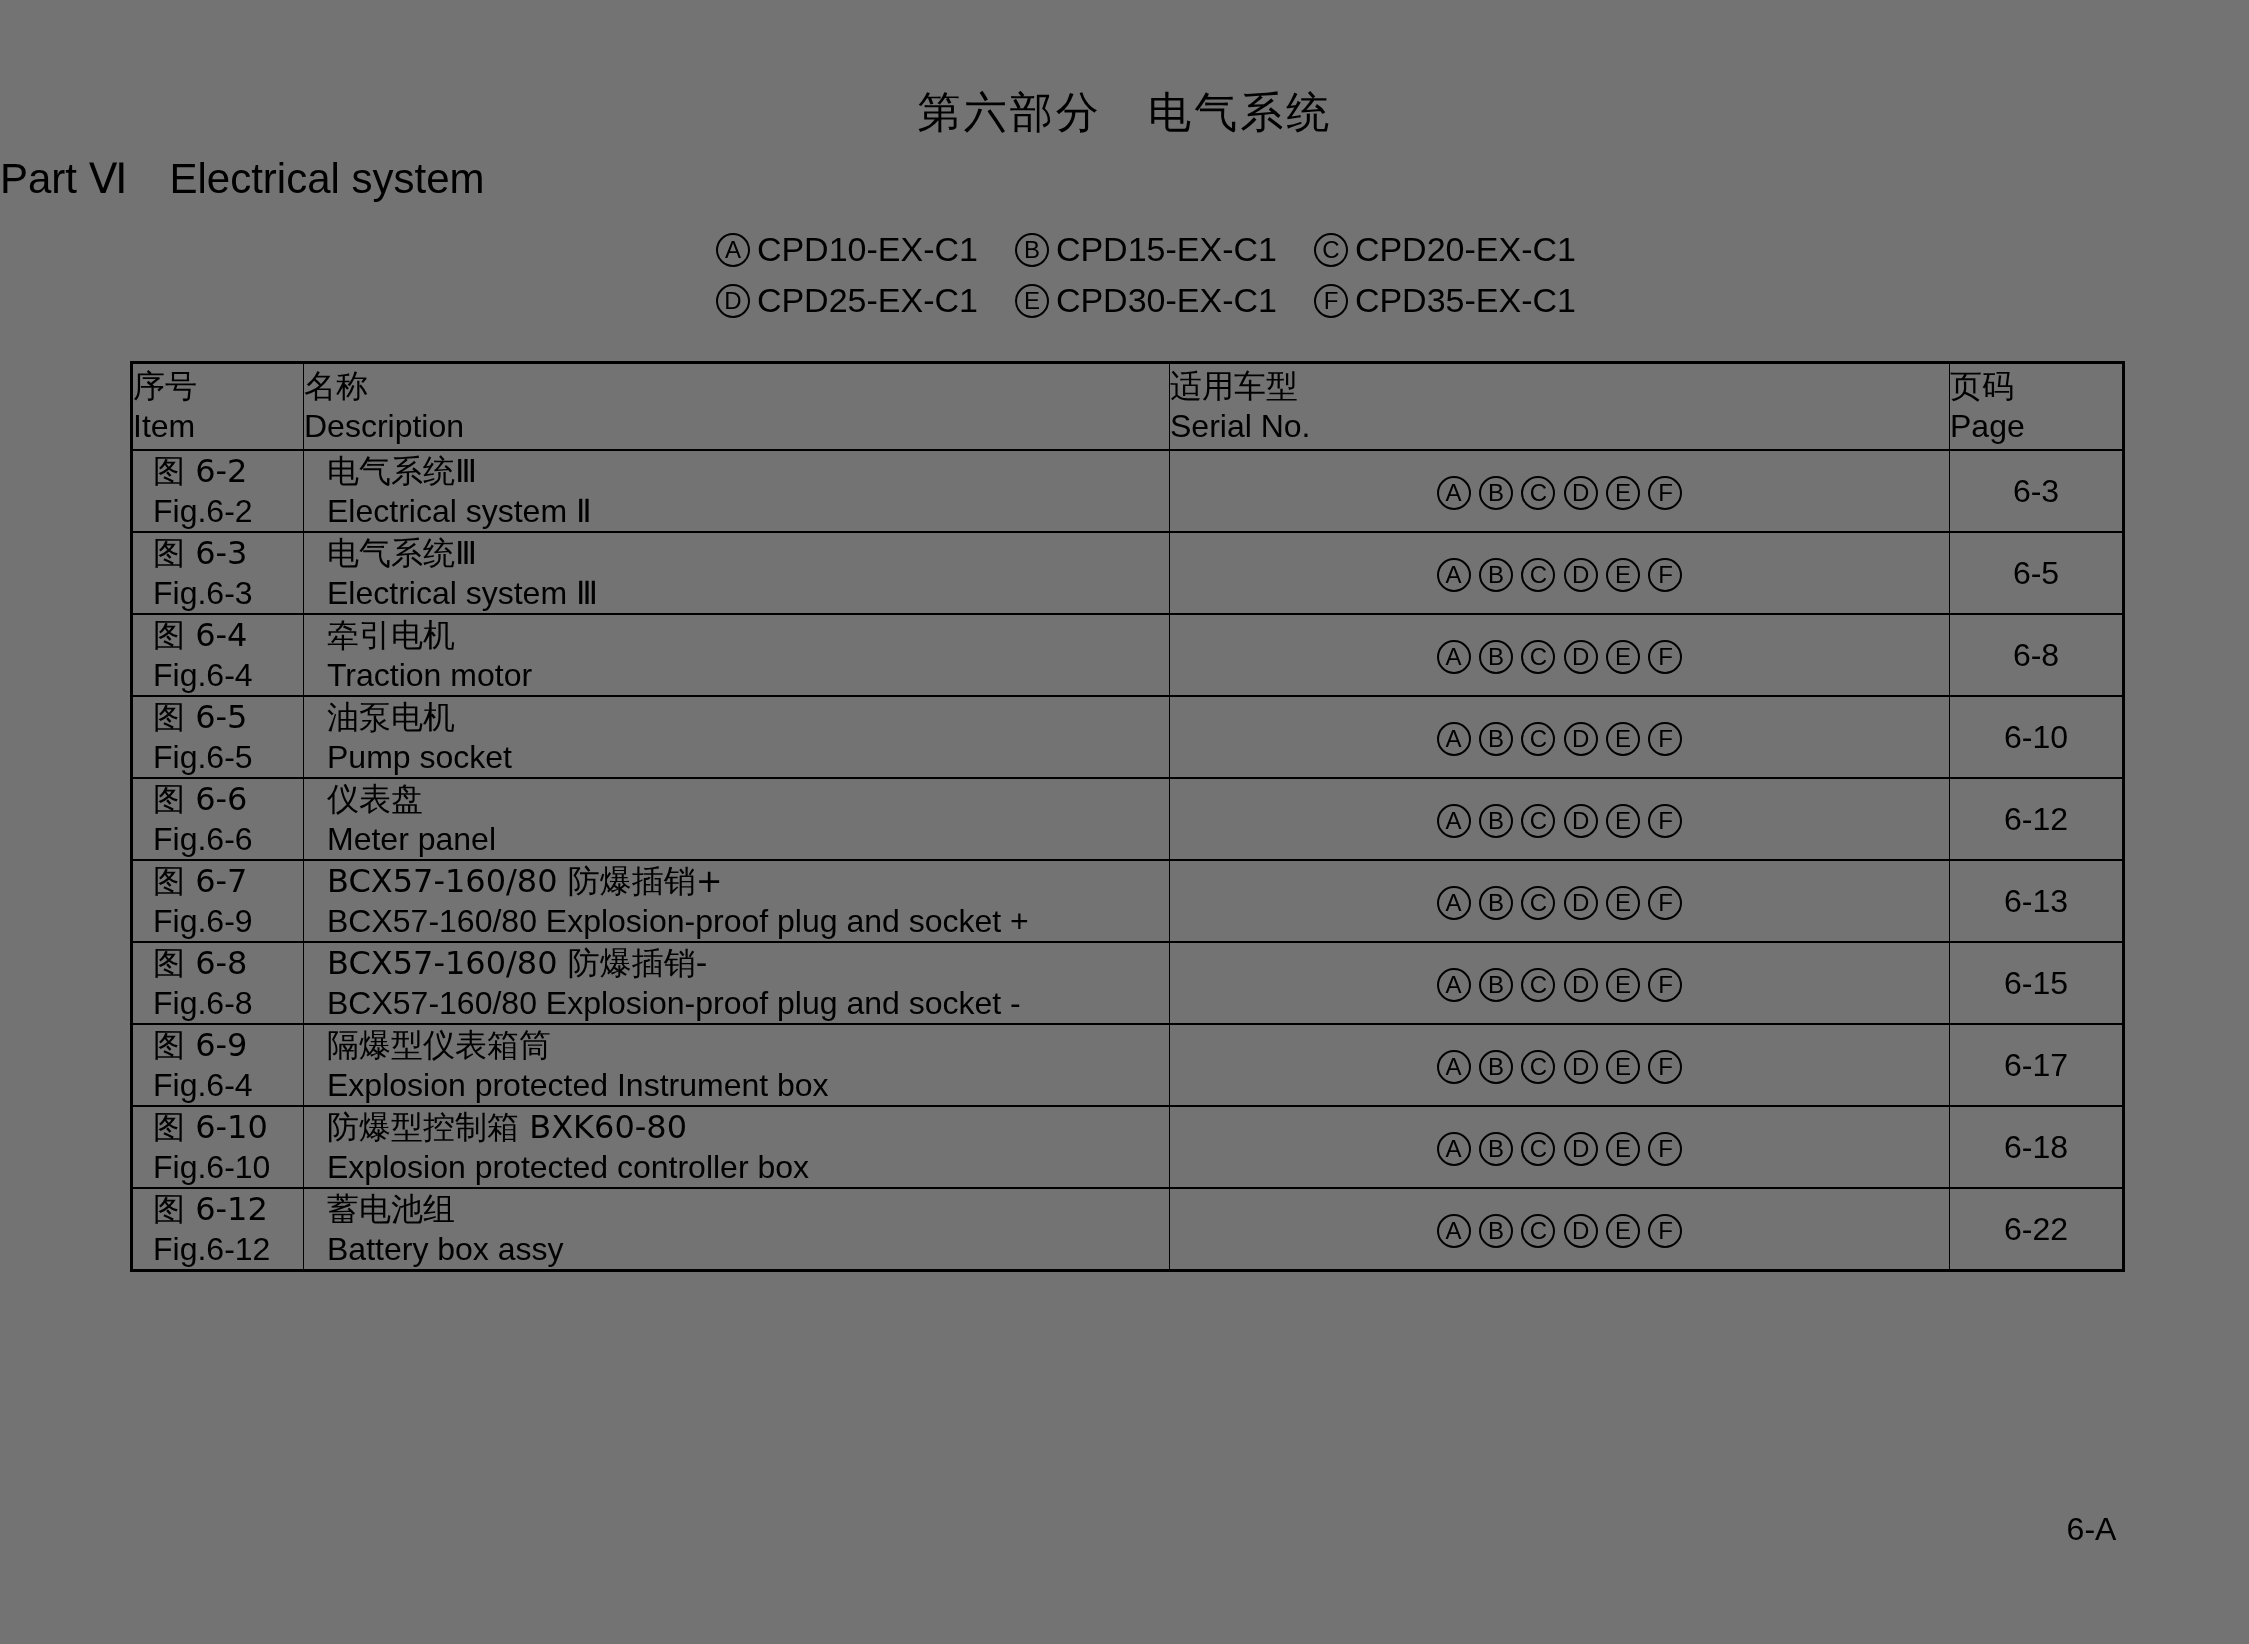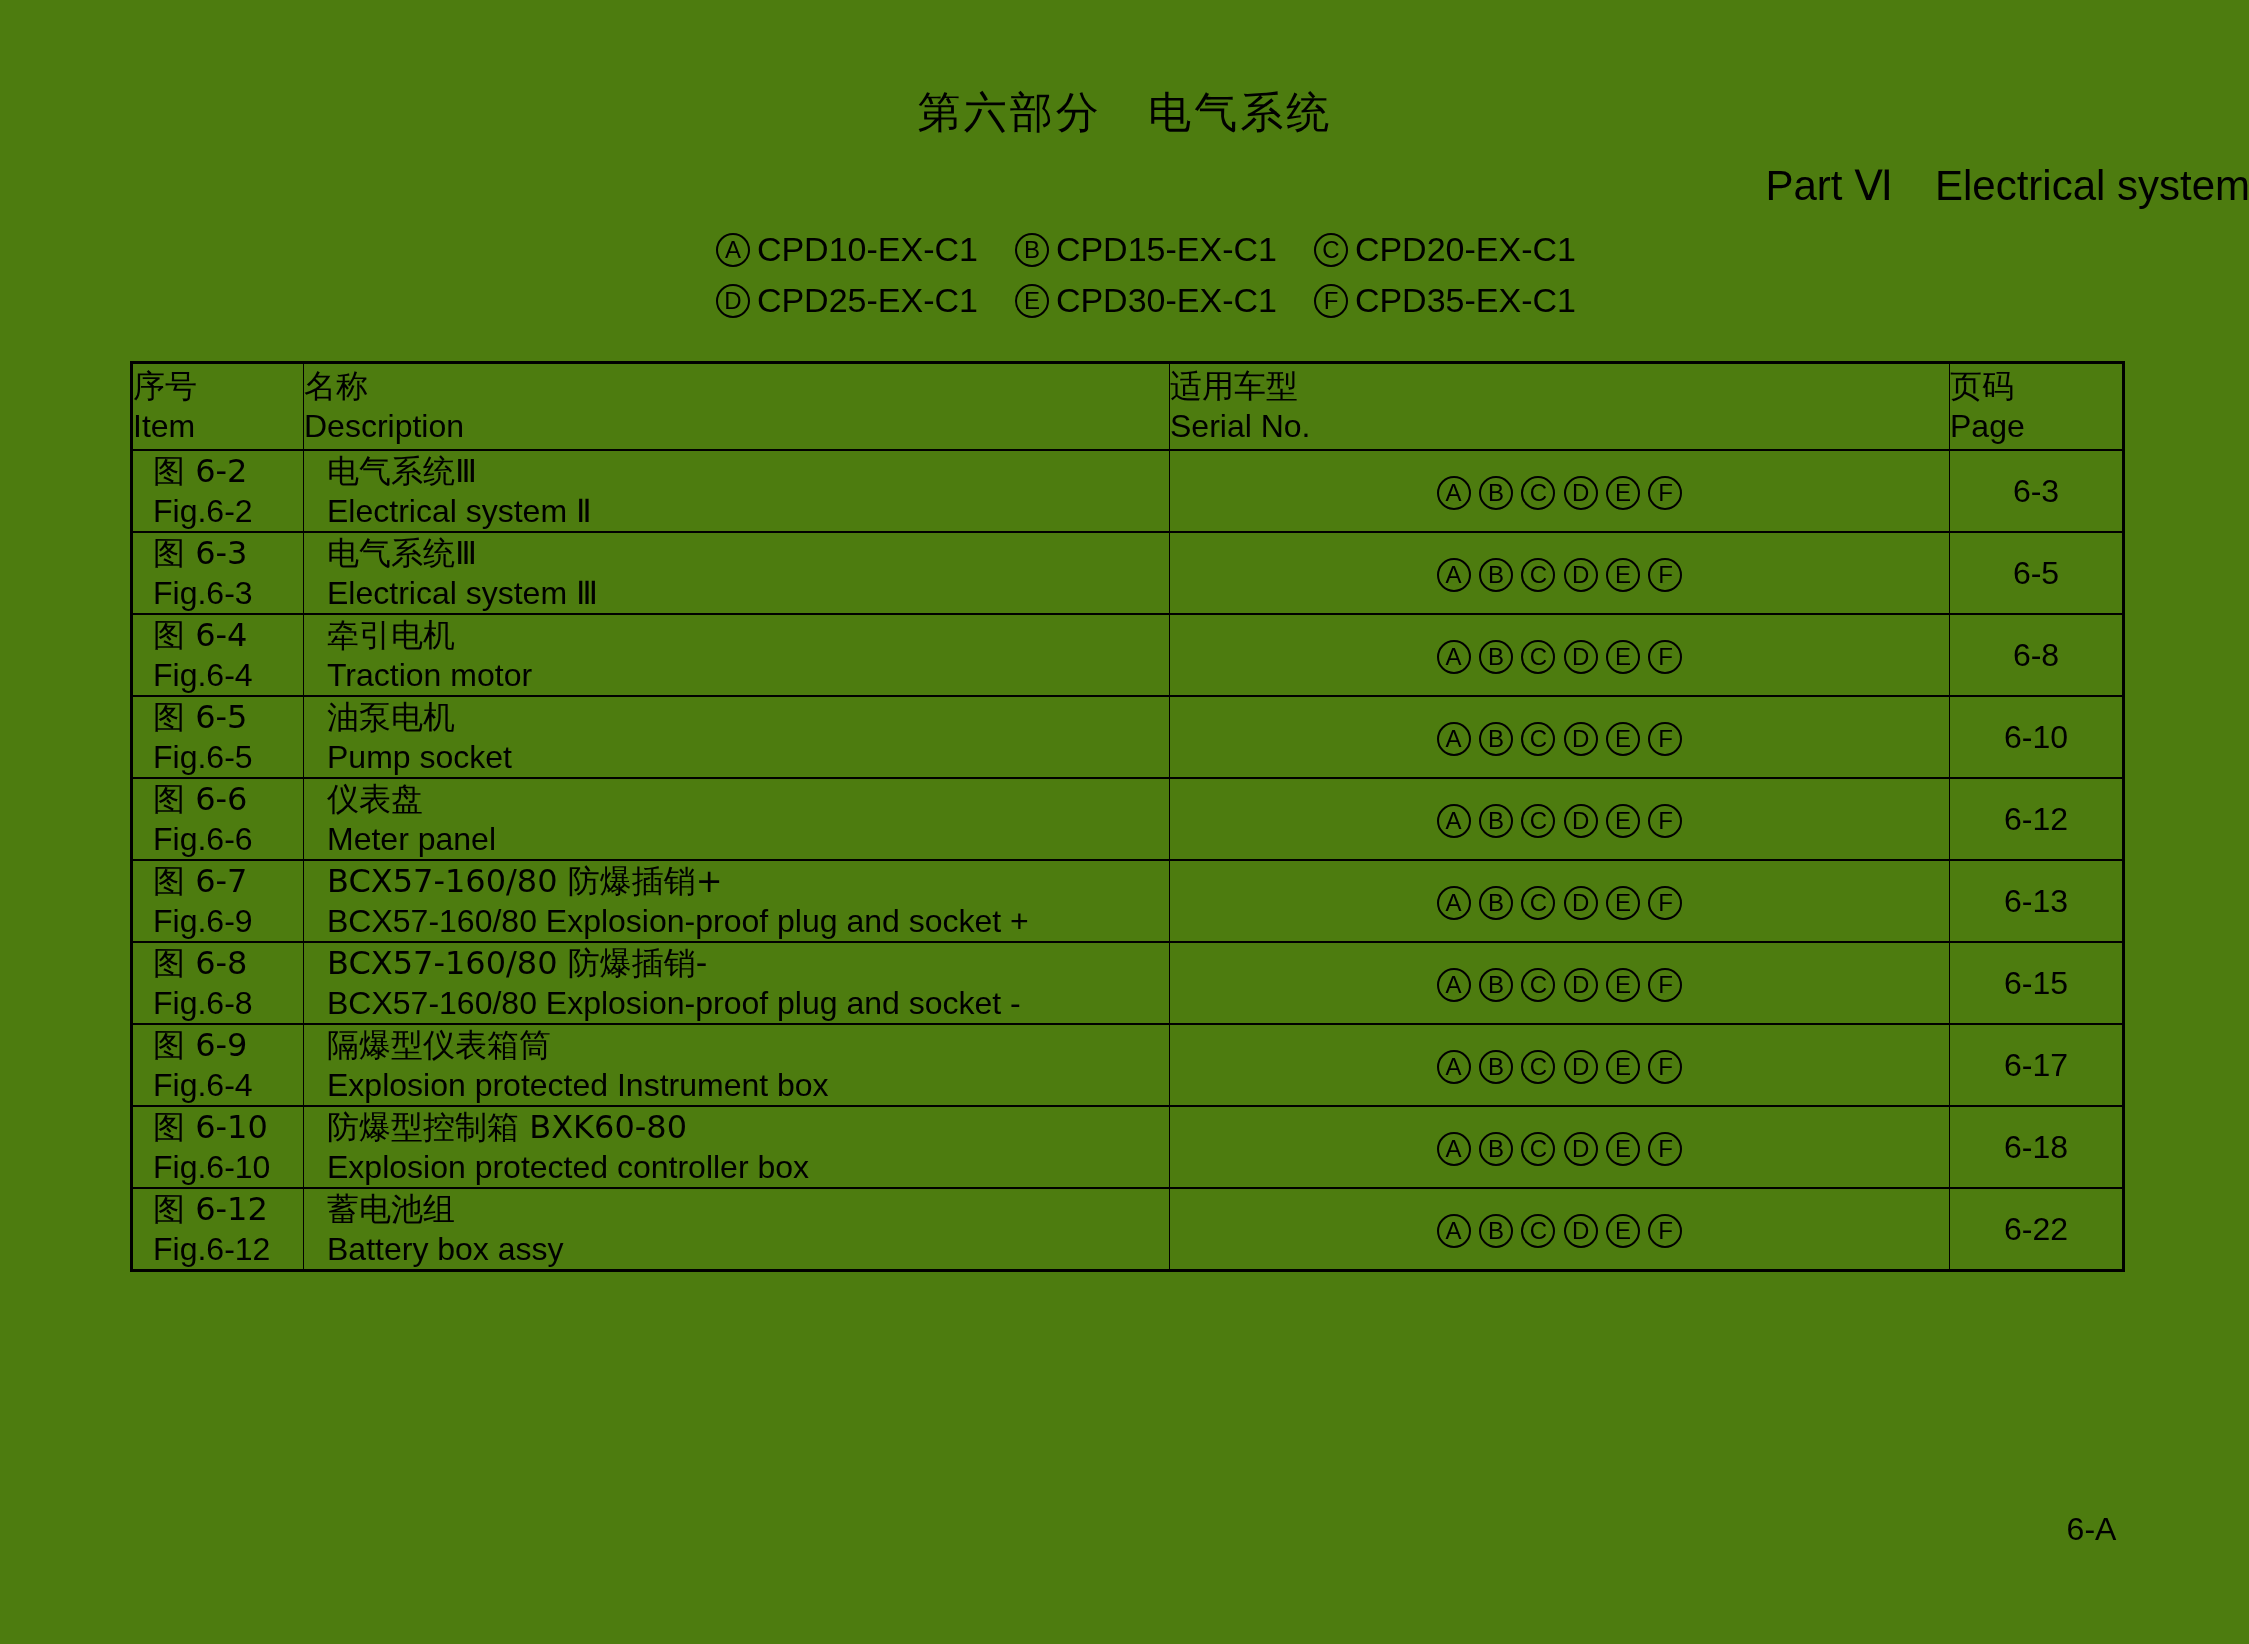--- a/index.html
+++ b/index.html
@@ -2,32 +2,32 @@
 <html style="font-size:12.2px"><head>
 <meta charset="utf-8">
 <style>
   * { margin:0; padding:0; box-sizing:border-box; }
   html,body { background:#ffffff; }
   body {
     width:2250px; height:1644px;
     font-family:"Liberation Sans", sans-serif;
     color:#000;
   }
-  .page { position:relative; width:2250px; height:1644px; background:#4d7c0f; overflow:hidden; }
+  .page { position:relative; width:2250px; height:1644px; background:#737373; overflow:hidden; }
 
   .title-zh {
     position:absolute; top:84px; left:0; width:100%;
     text-align:center;
     font-family:"DejaVu Serif","Liberation Serif",serif;
     font-size:43px; font-weight:400; letter-spacing:3.1px;
   }
   .title-en {
     position:absolute; top:151px; left:0; width:100%;
-    text-align:right;
-    font-size:42px; font-weight:400;margin-top:7px;
+    text-align:left;
+    font-size:42px; font-weight:400;
   }
 
   .legend {
     position:absolute; top:230px; left:716px;
     display:grid; grid-template-columns:repeat(3,299px); row-gap:12.2px;
   }
   .legend-item { display:flex; align-items:center; font-size:34px; white-space:nowrap; }
   .circle {
     display:inline-flex; width:34px; height:34px;
     border:2.3px solid #000; border-radius:50%;

